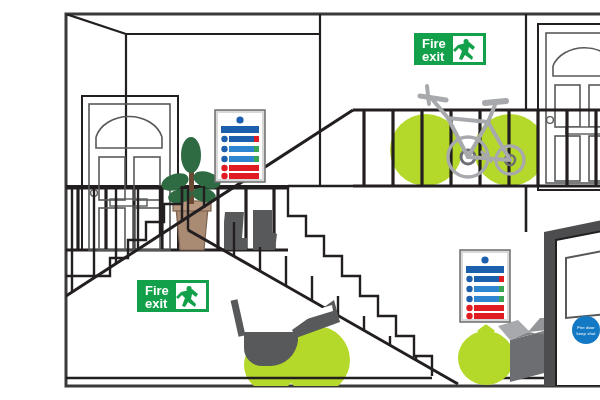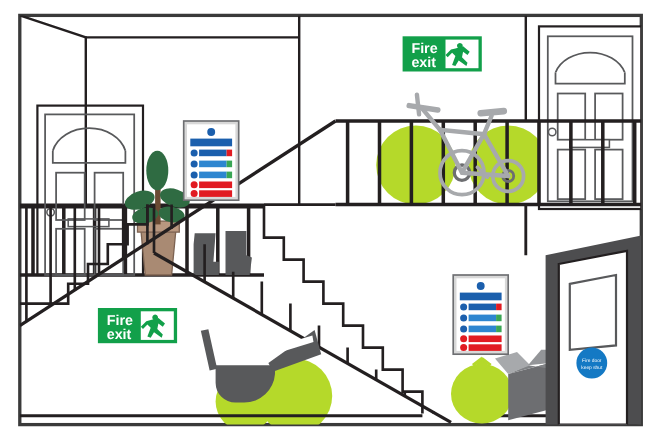--- a/index.html
+++ b/index.html
@@ -1,19 +1,19 @@
 <!DOCTYPE html>
 <html><head>
 <meta charset="utf-8">
 <title>Fire Safety Stairwell Illustration</title>
 <style>
   html,body{margin:0;padding:0;background:#ffffff;}
   body{width:600px;height:400px;overflow:hidden;
        font-family:"Liberation Sans",sans-serif;}
-  #scene{position:relative;width:540px;height:400px;}
+  #scene{position:relative;width:540px;height:400px;padding-left:48px;}
   #scene svg{display:block;}
 </style>
 </head>
 <body>
 
 <div id="scene">
 <svg width="600" height="400" viewBox="0 0 600 400" xmlns="http://www.w3.org/2000/svg">
   <defs>
     <clipPath id="frameclip">
           <rect x="18" y="14" width="565" height="372"></rect>

